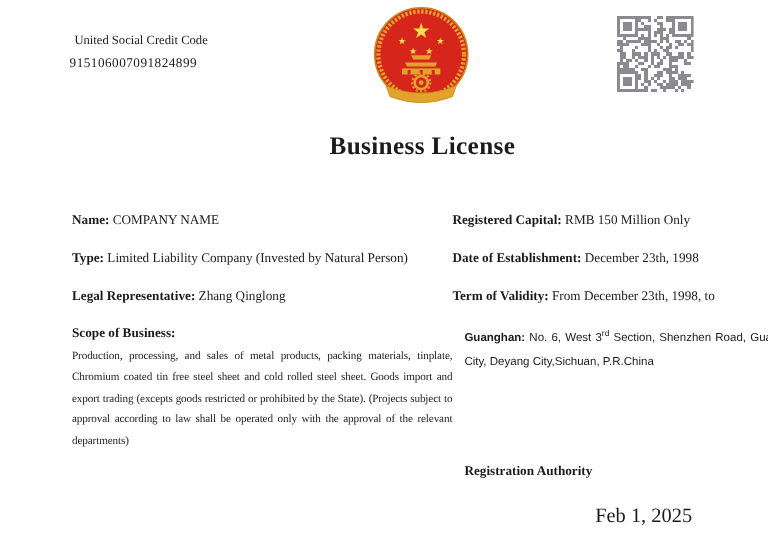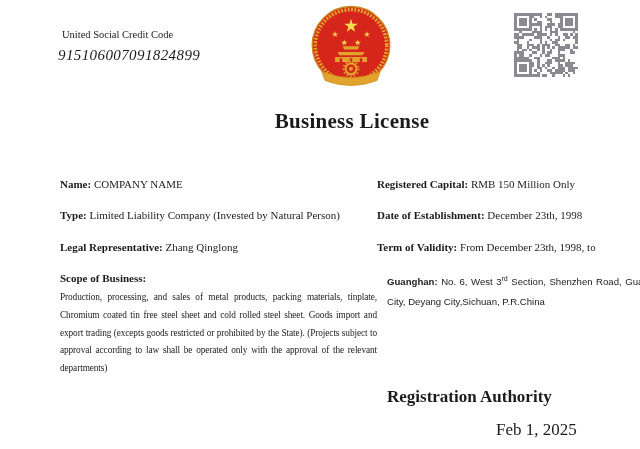--- a/index.html
+++ b/index.html
@@ -6,21 +6,21 @@
   body{
     width:640px;height:449px;position:relative;overflow:hidden;
     background:#ffffff;
     font-family:"Liberation Serif", serif;
     color:#1b1b1b;
     -webkit-font-smoothing:antialiased;
   }
   .abs{position:absolute;margin-left:32px;}
   
   .credit-label{left:30px;top:29px;font-size:10.5px;}
-  .credit-value{left:26px;top:47px;font-size:15px;letter-spacing:.4px;font-style:italic;}
+  .credit-value{left:26px;top:47px;font-size:11px;letter-spacing:.4px;}
   .emblem{left:277px;top:5px;width:84px;height:94px;}
   .qr{left:482px;top:13px;width:64px;height:64px;}
   
   .title{left:0;top:109px;width:640px;text-align:center;
          font-size:21px;font-weight:bold;letter-spacing:.3px;}
   
   .row{font-size:11px;white-space:nowrap;}
   .lbl{font-weight:bold;}
   .lcol{left:28px;}
   .rcol{left:345px;}
@@ -31,21 +31,21 @@
     text-align:justify;
   }
   .address-block{
     left:355px;top:272px;width:283px;
     font-family:"Liberation Sans", sans-serif;
     font-size:9.6px;line-height:19.5px;text-align:justify;white-space:normal;
   }
   .address-block .lbl{font-family:"Liberation Sans", sans-serif;}
   sup{font-size:7px;line-height:0;}
   
-  .reg-auth{left:355px;top:387px;font-size:17px;font-weight:bold;}
+  .reg-auth{left:355px;top:387px;font-size:11px;font-weight:bold;}
   .issue-date{left:464px;top:420px;font-size:17px;}
   svg{display:block;}
 </style>
 </head>
 <body style="background: rgb(255, 255, 255); color: rgb(27, 27, 27);">
 
 <div class="abs credit-label">United Social Credit Code</div>
 <div class="abs credit-value">915106007091824899</div>
 
 <div class="abs emblem">

